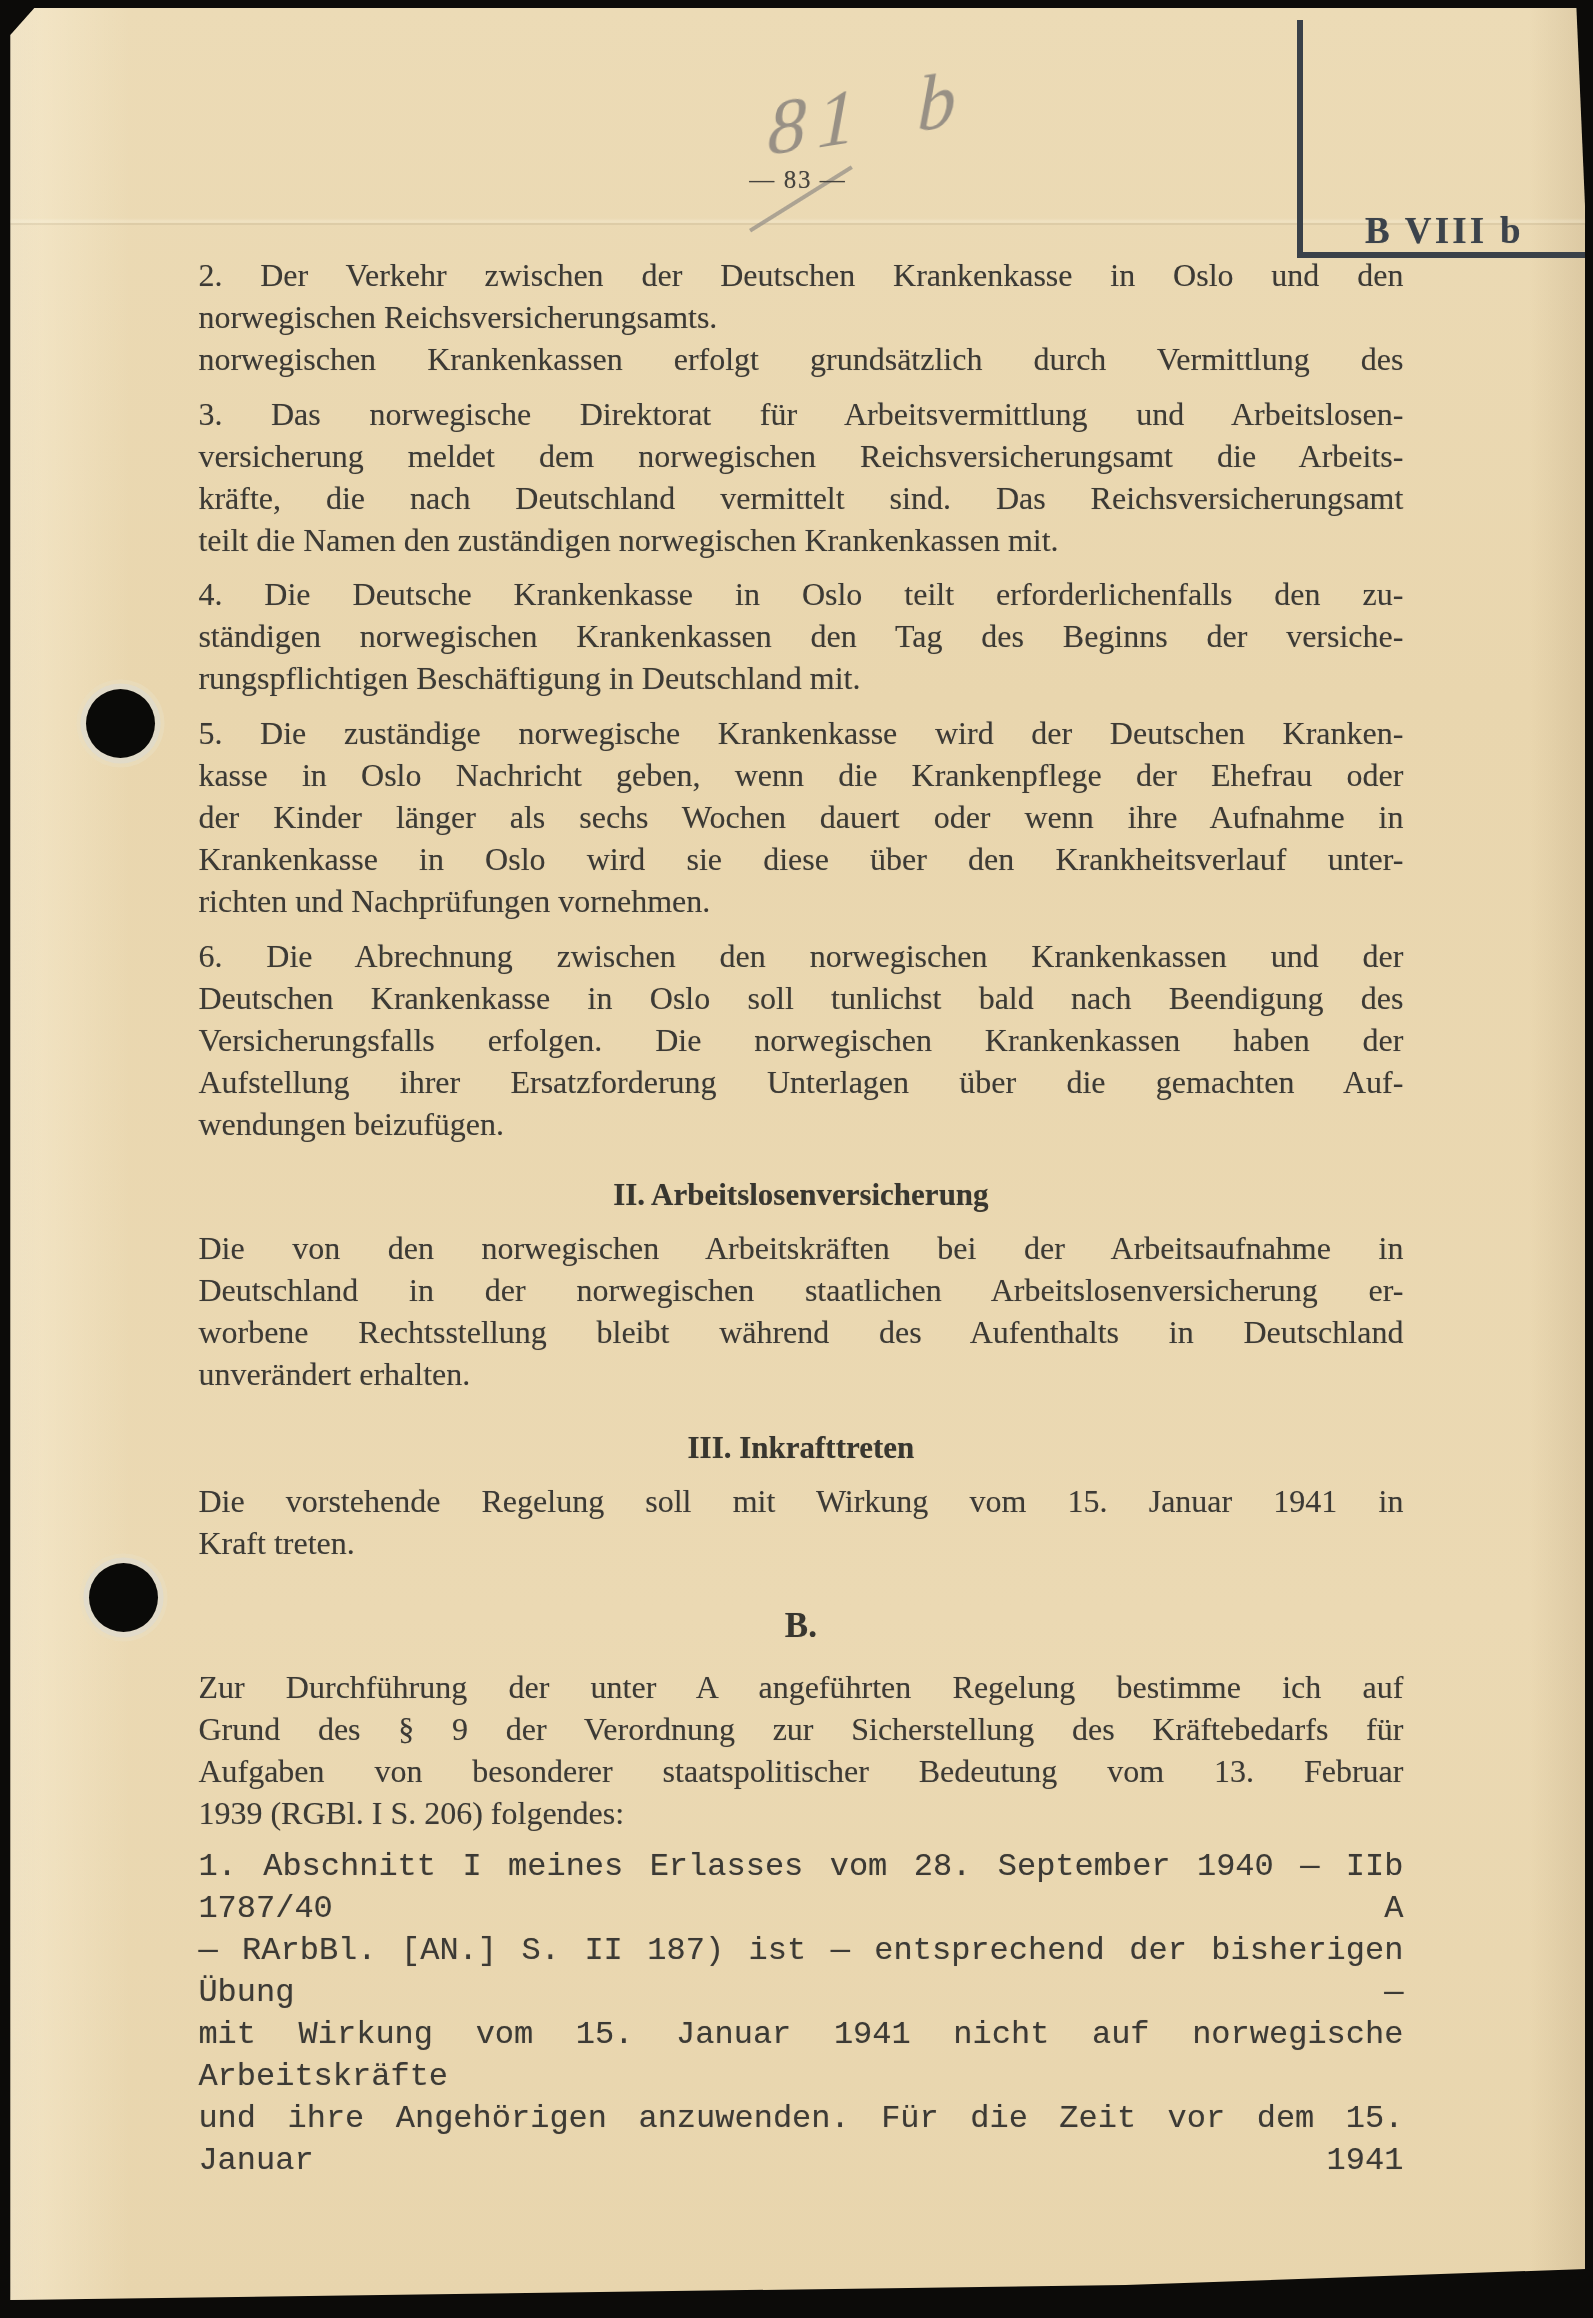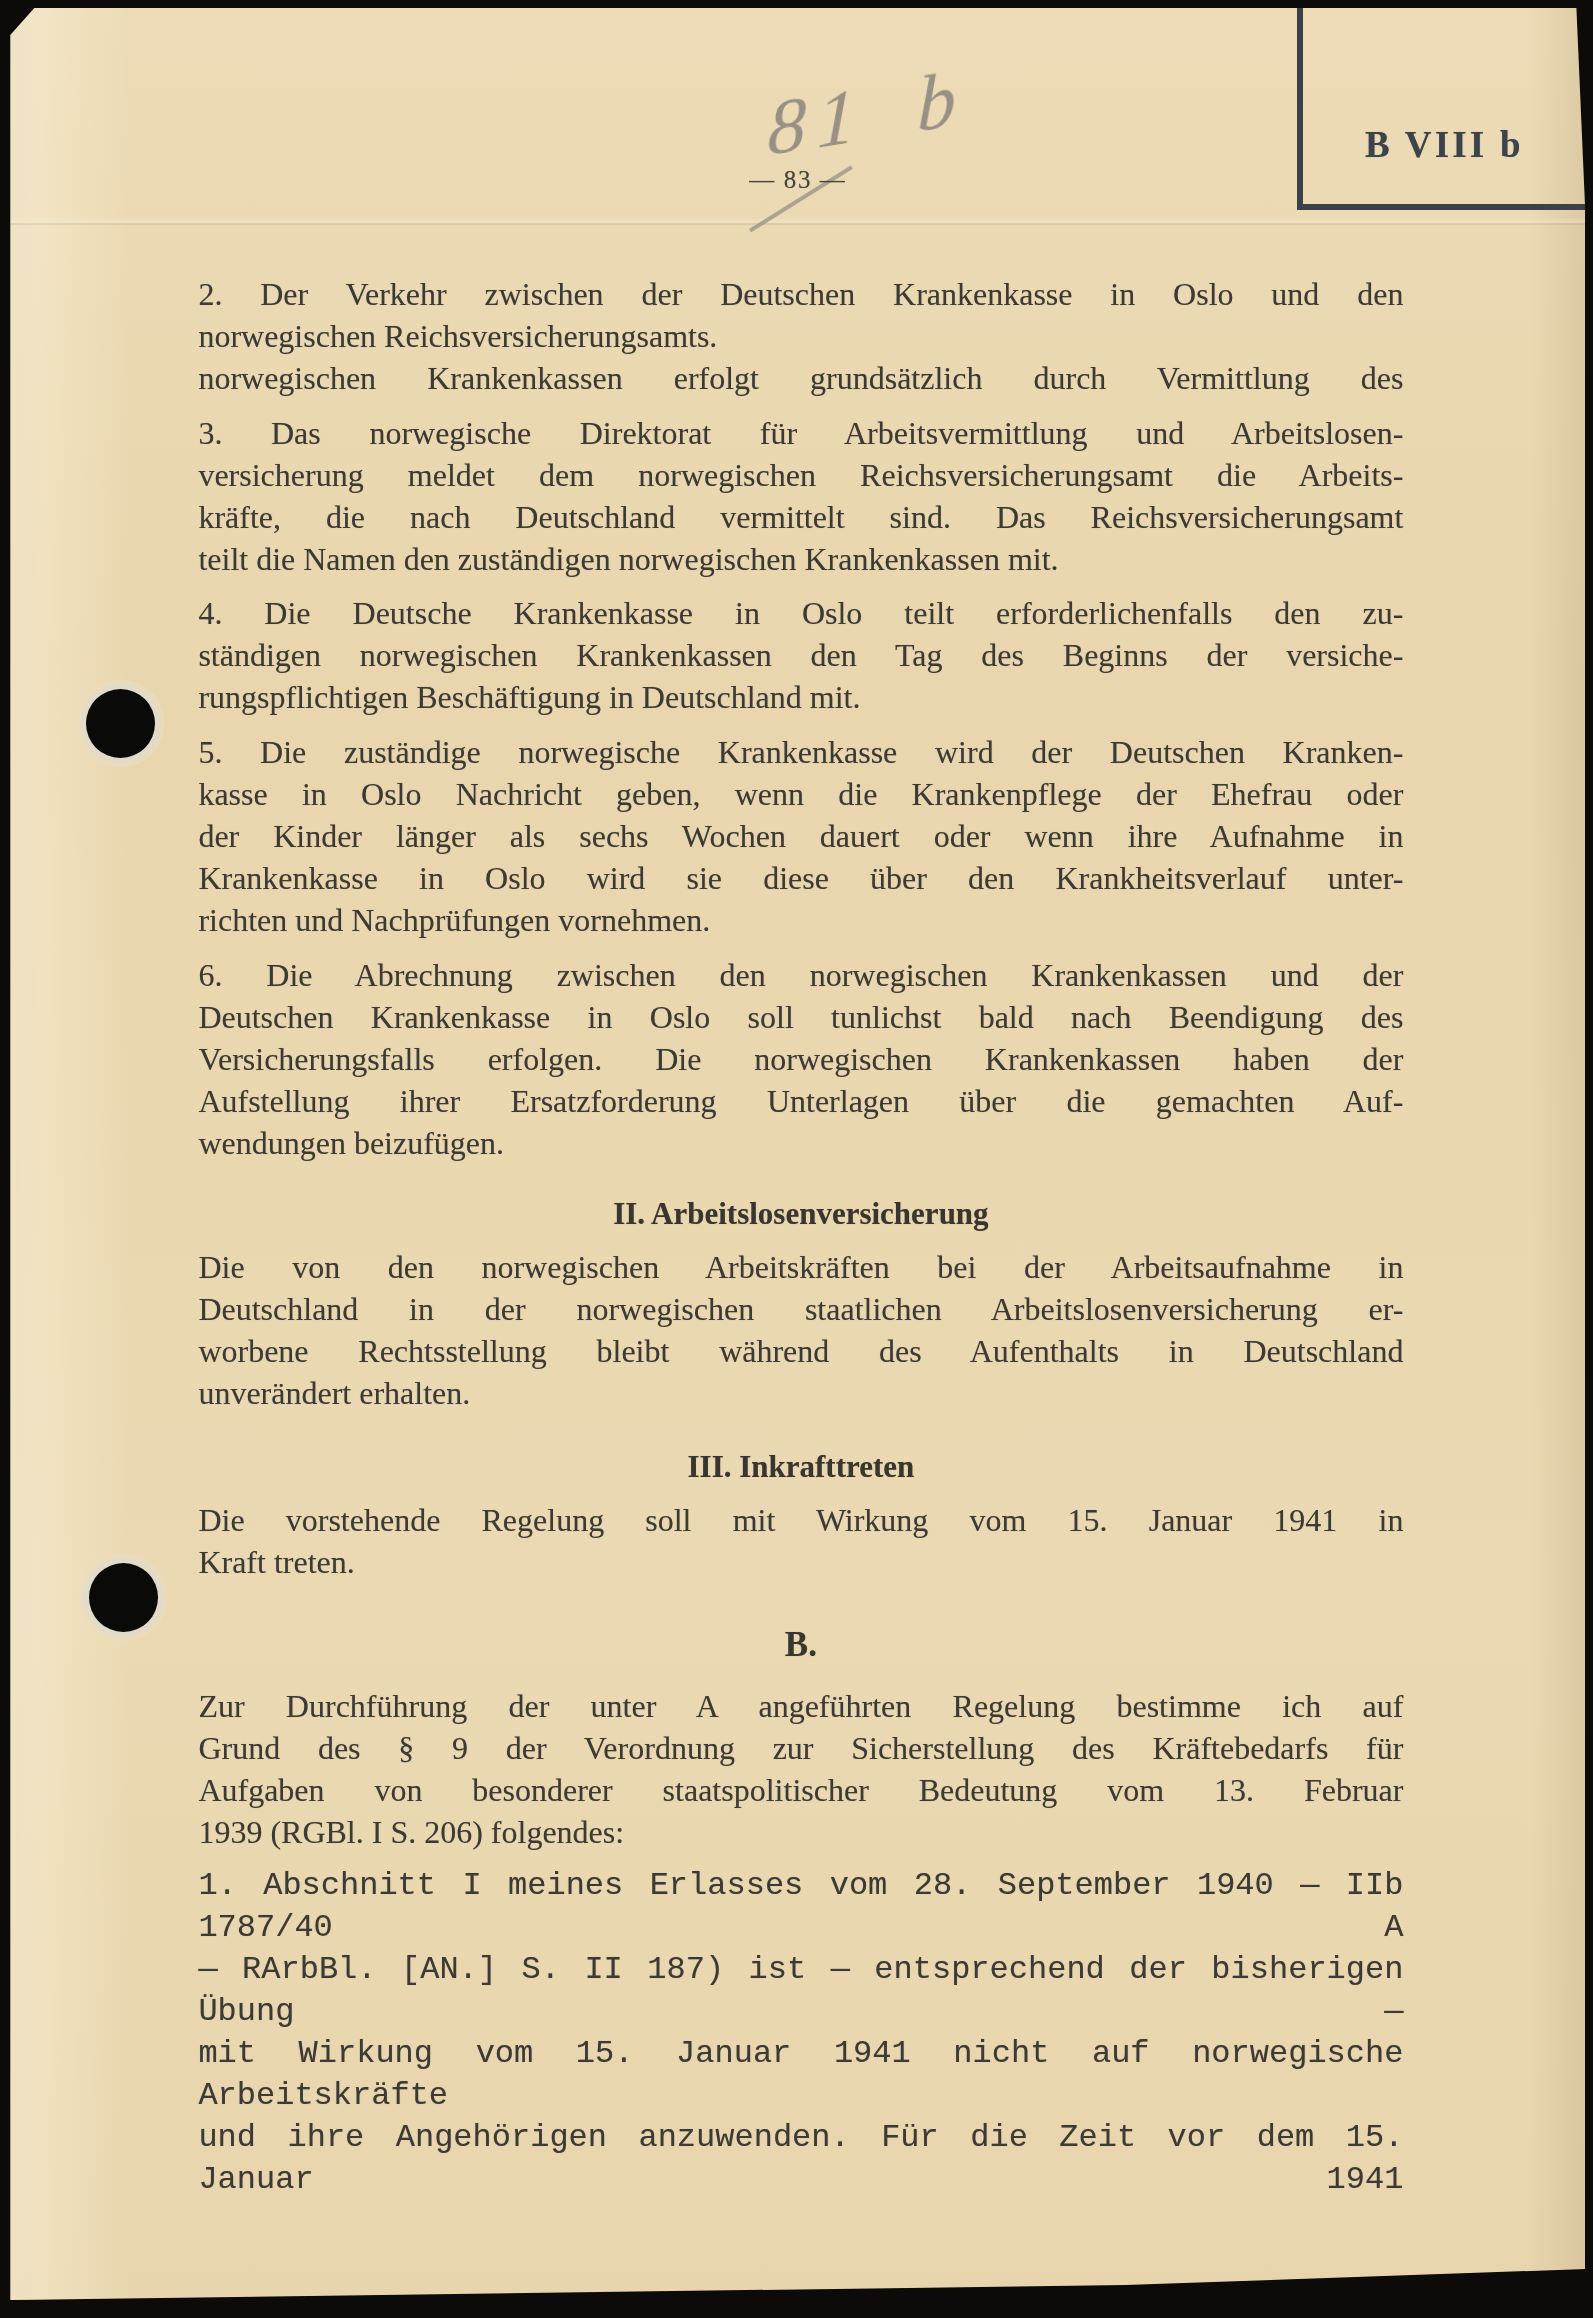--- a/index.html
+++ b/index.html
@@ -54,28 +54,28 @@
     box-shadow:
       0 0 0 5.6px rgba(218,219,214,0.55),
       0 0 0 9.6px rgba(233,222,192,0.6);
   }
   .hole-1 { left: 76px;  top: 681px; }
   .hole-2 { left: 79px;  top: 1555px; }
 
   .class-box {
     position: absolute;
     left: 1287px;
-    top: 0;
+    top: 12px;
     width: 288px;
-    height: 202px;
+    height: 238px;
     border-left: 6.4px solid #3a4149;
     border-bottom: 6.4px solid #3a4149;
     box-sizing: border-box;
     display: flex;
-    align-items: center;
+    align-items: flex-end;
     justify-content: center;
   }
   .class-label {
     margin-top: 76px;
     font-size: 37px;
     font-weight: bold;
     letter-spacing: 3.2px;
     color: #3c434b;
     text-shadow: 0 0 0.8px rgba(60,67,75,0.5);
   }
@@ -113,21 +113,21 @@
     height: 0;
     border-top: 4.8px solid rgba(145,140,132,0.7);
     transform: rotate(-32deg);
     transform-origin: 0 0;
     filter: blur(0.4px);
   }
 
   .text-col {
     position: absolute;
     left: 188px;
-    top: 265px;
+    top: 246px;
     width: 1205px;
     font-size: 32px;
     line-height: 42px;
     color: #3c3a35;
     text-shadow: 0 0 0.8px rgba(60,58,53,0.35);
   }
   .ln {
     text-align: justify;
     text-align-last: justify;
   }

